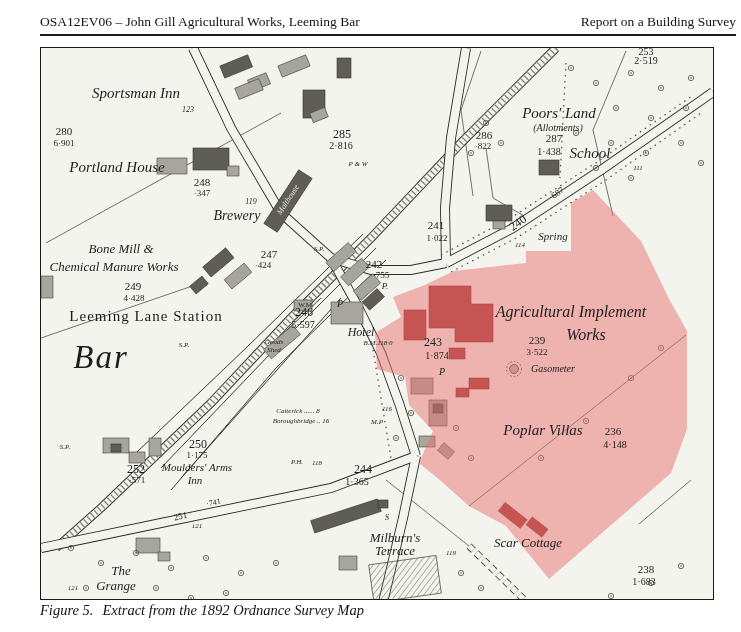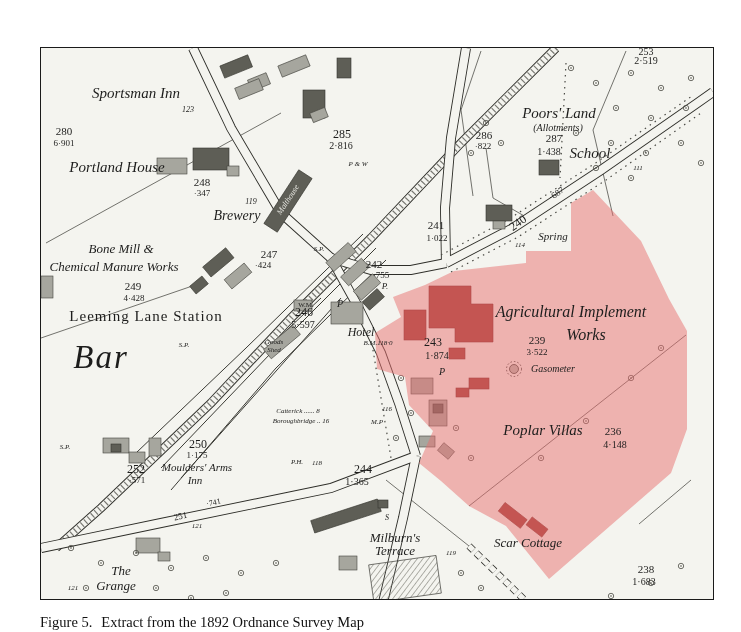--- a/index.html
+++ b/index.html
@@ -8,21 +8,21 @@
   
   #hdr{position:absolute;left:40px;top:10px;width:696px;height:24px;
        border-bottom:2px solid #1a1a1a;font-size:13.5px;}
   #hdr .hl{position:absolute;left:0;bottom:4px;}
   #hdr .hr{position:absolute;right:0;bottom:4px;}
   
   #map{position:absolute;left:40px;top:47px;width:672px;height:551px;
        border:1.5px solid #1a1a1a;background:#f4f4ef;}
   svg{display:block;}
   
-  #cap{position:absolute;left:40px;top:602px;font-size:14.5px;margin-top:12px;}
+  #cap{position:absolute;left:40px;top:602px;font-style:italic;font-size:14.5px;}
   #cap .sp{margin-right:9px;}
   
   text{font-family:"Liberation Serif", serif;fill:#1d1d1c;text-anchor:middle;}
   .it{font-style:italic;}
   .s7{font-size:7px}.s8{font-size:8px}.s9{font-size:9px}.s10{font-size:10px}
   .s11{font-size:11px}.s12{font-size:12px}.s13{font-size:13px}.s14{font-size:14px}
   .s15{font-size:15px}.s16{font-size:16px}
   .big{font-size:33px;letter-spacing:2px;}
   .sta{font-size:15px;letter-spacing:1px;}
   .wt{fill:#e8e8e2;}
@@ -30,20 +30,24 @@
   .bg{fill:#a6a69e;stroke:#44443e;stroke-width:.6;}
   .bd{fill:#5e5e56;stroke:#35352f;stroke-width:.6;}
   .br{fill:#a03a35;stroke:#79241f;stroke-width:.6;}
   .fl{stroke:#3a3a34;stroke-width:.7;fill:none;}
   .dotl{stroke:#4a4a44;stroke-width:1.2;fill:none;stroke-dasharray:1.5 4.5;}
 </style>
 </head>
 <body>
 <div id="page">
 
+<div id="hdr">
+  <span class="hl">OSA12EV06 – John Gill Agricultural Works, Leeming Bar</span>
+  <span class="hr">Report on a Building Survey</span>
+</div>
 
 <div id="map">
 <svg width="672" height="551" viewBox="0 0 672 551">
   <defs>
     <pattern id="hatch" width="4.5" height="4.5" patternUnits="userSpaceOnUse" patternTransform="rotate(45)">
       <line x1="0" y1="0" x2="0" y2="4.5" stroke="#6a6a62" stroke-width="1"></line>
     </pattern>
     <g id="tree">
       <circle r="2.7" fill="none" stroke="#4c4c45" stroke-width=".8"></circle>
       <circle r=".8" fill="#4c4c45"></circle>

